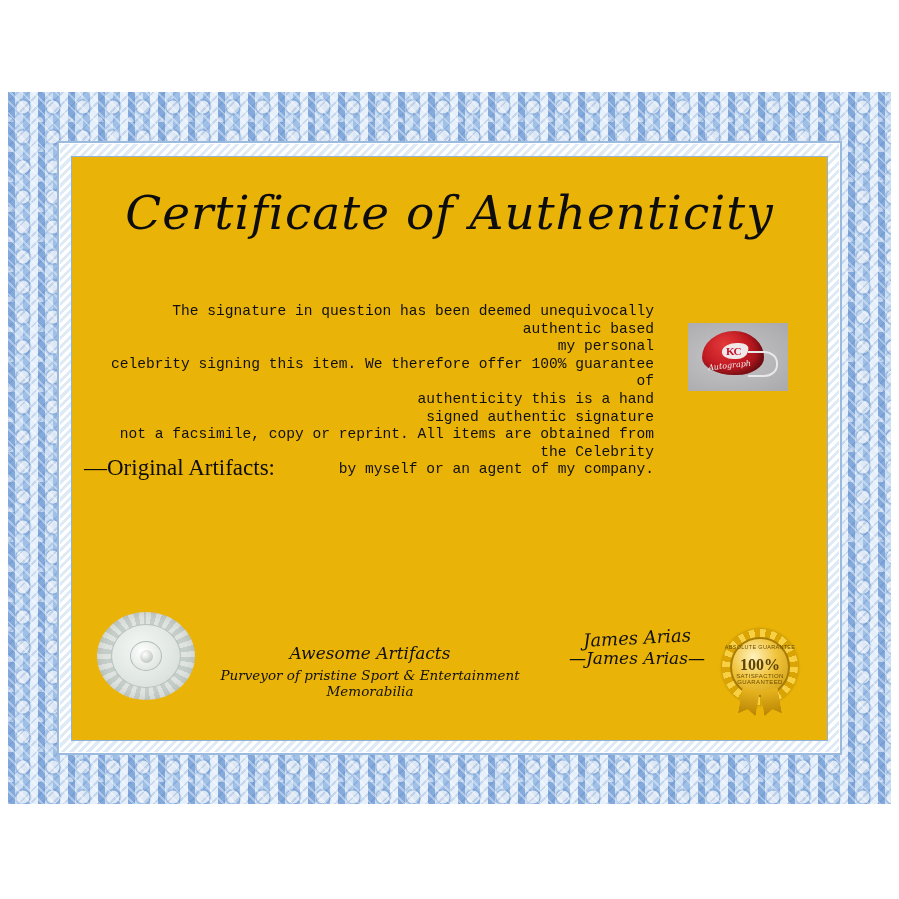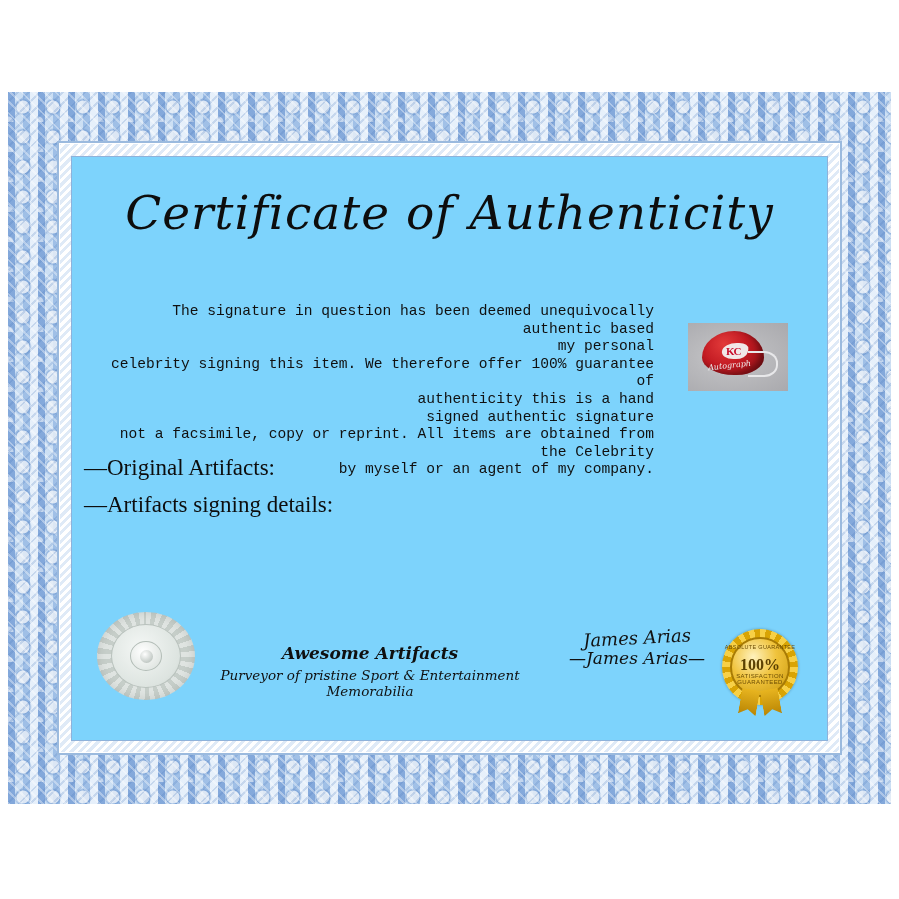--- a/index.html
+++ b/index.html
@@ -71,21 +71,21 @@
     box-shadow: 0 0 0 1px #ffffff inset;
     box-sizing: border-box;
   }
 
   .frame-inner {
     position: absolute;
     left: 71px;
     top: 156px;
     width: 757px;
     height: 585px;
-    background: #7dd3fc;
+    background: #eab308;
     border: 1px solid #8fb2da;
     box-sizing: border-box;
     overflow: hidden;
   }
 
   
   .cert-title {
     position: absolute;
     left: 0;
     right: 0;
@@ -237,21 +237,21 @@
   .company-block {
     position: absolute;
     left: 118px;
     top: 486px;
     width: 360px;
     text-align: center;
     font-family: "DejaVu Serif", serif;
     font-style: italic;
     color: #101010;
   }
-  .company-name { font-size: 17px; font-weight: bold; }
+  .company-name { font-size: 17px; }
   .company-tagline { font-size: 13.5px; margin-top: 4px; }
 
   .signature-block {
     position: absolute;
     left: 470px;
     top: 470px;
     width: 190px;
     text-align: center;
   }
   .signature-script {
@@ -355,21 +355,20 @@
 
     <div class="item-photo">
       <div class="helmet-shell"></div>
       <div class="helmet-arrow"></div>
       <div class="helmet-kc">KC</div>
       <div class="helmet-mask"></div>
       <div class="helmet-sig">Autograph</div>
     </div>
 
     <div class="field-line" id="field-original-artifacts">—Original Artifacts:</div>
-    <div class="field-line" id="field-signing-details">—Artifacts signing details:</div>
 
     <div class="embossed-seal">
       <div class="ring"></div>
       <div class="ring2"></div>
       <div class="ring3"></div>
       <div class="core"></div>
     </div>
 
     <div class="company-block">
       <div class="company-name">Awesome Artifacts</div>

